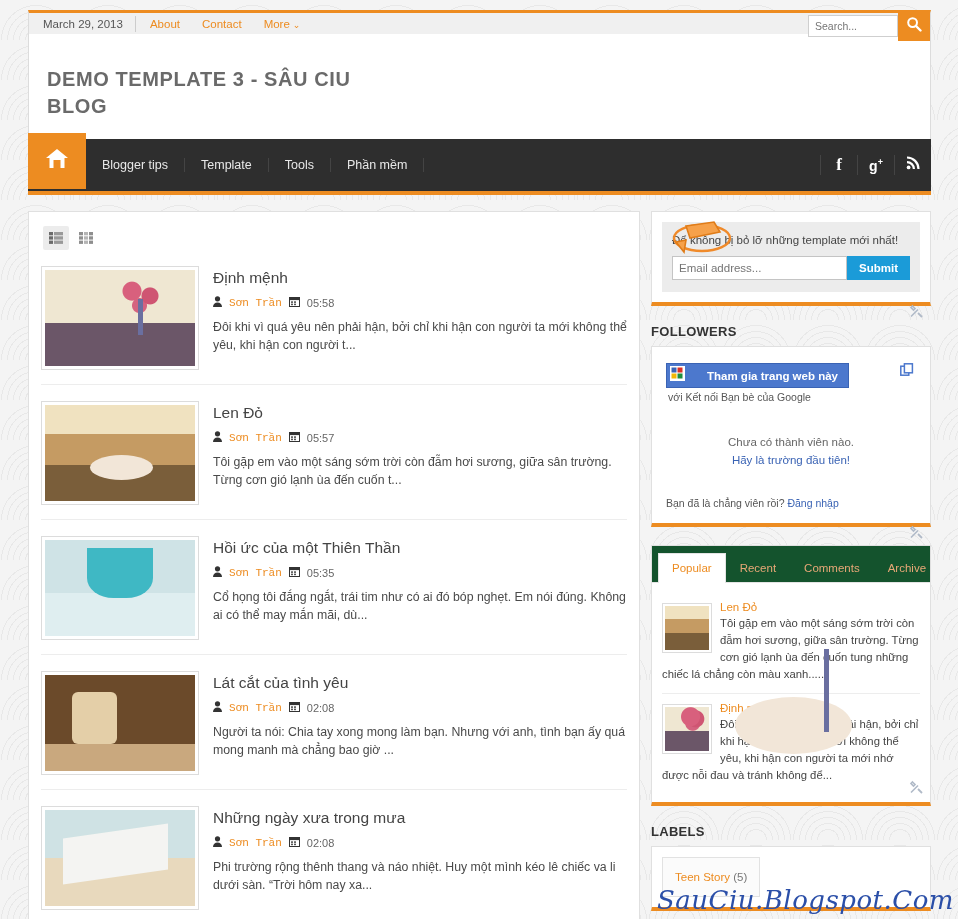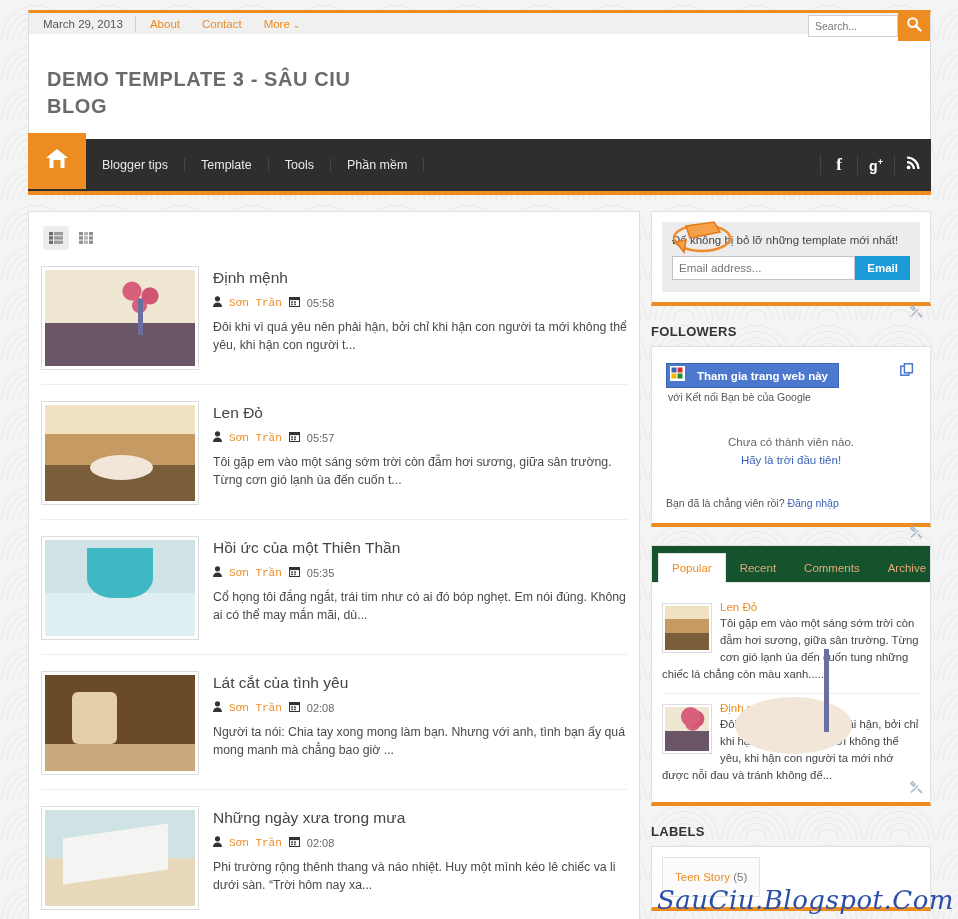--- a/index.html
+++ b/index.html
@@ -179,21 +179,21 @@
   .fbe-submit {
     height: 24px; background: #1b9bd8; color: #fff; border: none;
     font-size: 11.5px; font-weight: bold; padding: 0 12px; cursor: pointer;
     font-family: "Liberation Sans", sans-serif;
   }
   .doodle { position: absolute; left: 8px; top: -4px; pointer-events: none; }
 
   
   .gfc { padding: 6px 4px 4px 4px; position: relative; min-height: 142px; }
   .gfc-join {
-    display: inline-flex; align-items: center; gap: 12px;
+    display: inline-flex; align-items: center; gap: 22px;
     background: #4c78cd; padding: 2px 10px 2px 3px;
     border: 1px solid #3a63b4;
   }
   .gfc-join-label { color: #fff; font-size: 11.5px; font-weight: bold; }
   .gfc-sub { font-size: 10.5px; color: #555; margin: 3px 0 0 2px; }
   .gfc-empty { text-align: center; margin-top: 30px; font-size: 11.5px; color: #666; line-height: 18px; }
   .gfc-empty a { color: #3a63b4; }
   .gfc-foot { font-size: 10.5px; color: #555; margin-top: 28px; }
   .gfc-foot a { color: #3a63b4; }
   .gfc-popout { position: absolute; right: 6px; top: 6px; color: #4c78cd; cursor: pointer; }
@@ -478,21 +478,21 @@
               <span class="doodle">
                 <svg width="66" height="44" viewBox="0 0 66 44" aria-hidden="true">
                   <ellipse cx="32" cy="20" rx="28" ry="13" fill="none" stroke="#f08a2a" stroke-width="2.4"></ellipse>
                   <path d="M16 8 L44 4 L50 14 L20 20 Z" fill="#f6a14a" stroke="#e07c18" stroke-width="1.6"></path>
                   <path d="M6 24 L16 22 L14 34 Z" fill="#f6a14a" stroke="#e07c18" stroke-width="1.6"></path>
                 </svg>
               </span>
               <div class="fbe-text">Để không bị bỏ lỡ những template mới nhất!</div>
               <div class="fbe-row">
                 <input class="fbe-input" type="text" placeholder="Email address..." style="">
-                <button class="fbe-submit">Email</button>
+                <button class="fbe-submit">Submit</button>
               </div>
             </div>
             <span class="wrench">
               <svg width="15" height="15" viewBox="0 0 15 15" aria-hidden="true">
                 <path d="M2 12.5 L9 5.5 M3.5 2 L6 4.5 L4.5 6 L2 3.5 Z" stroke="#b0bac8" stroke-width="1.6" fill="none"></path>
                 <path d="M9 9 L13 13" stroke="#b0bac8" stroke-width="1.8"></path>
               </svg>
             </span>
           </div>
         </div>
@@ -515,21 +515,21 @@
                     <rect x="7.5" y="1.5" width="5" height="5" fill="#d93025"></rect>
                     <rect x="1.5" y="7.5" width="5" height="5" fill="#f2b705"></rect>
                     <rect x="7.5" y="7.5" width="5" height="5" fill="#1e8e3e"></rect>
                   </svg>
                 </span>
                 <span class="gfc-join-label">Tham gia trang web này</span>
               </div>
               <div class="gfc-sub">với Kết nối Bạn bè của Google</div>
               <div class="gfc-empty">
                 <div>Chưa có thành viên nào.</div>
-                <a>Hãy là trời đầu tiên!</a>
+                <a>Hãy là trường đầu tiên!</a>
               </div>
               <div class="gfc-foot">
                 <span>Bạn đã là chẳng viên rồi?</span>
                 <a>Đăng nhập</a>
               </div>
             </div>
             <span class="wrench">
               <svg width="15" height="15" viewBox="0 0 15 15" aria-hidden="true">
                 <path d="M2 12.5 L9 5.5 M3.5 2 L6 4.5 L4.5 6 L2 3.5 Z" stroke="#b0bac8" stroke-width="1.6" fill="none"></path>
                 <path d="M9 9 L13 13" stroke="#b0bac8" stroke-width="1.8"></path>

